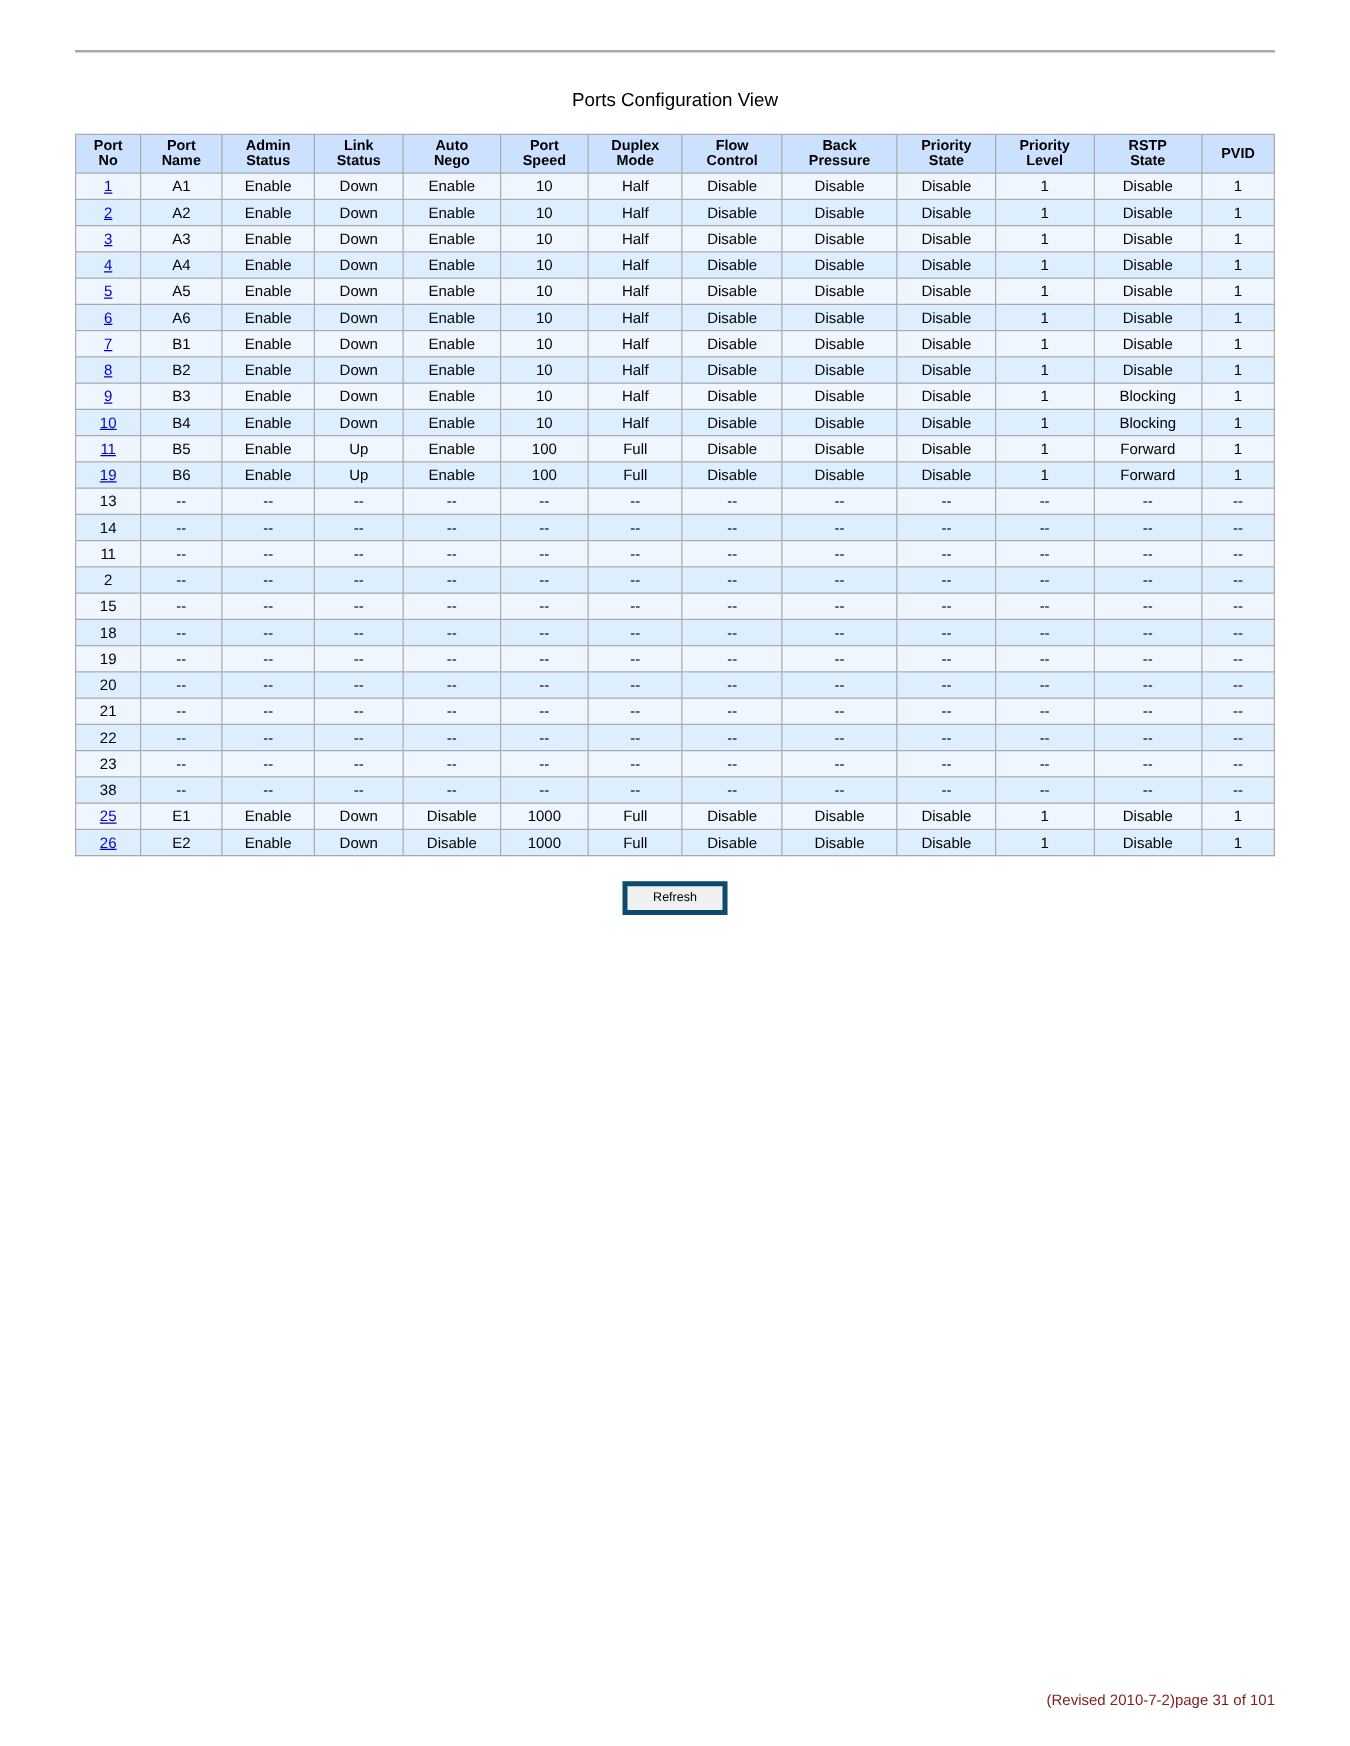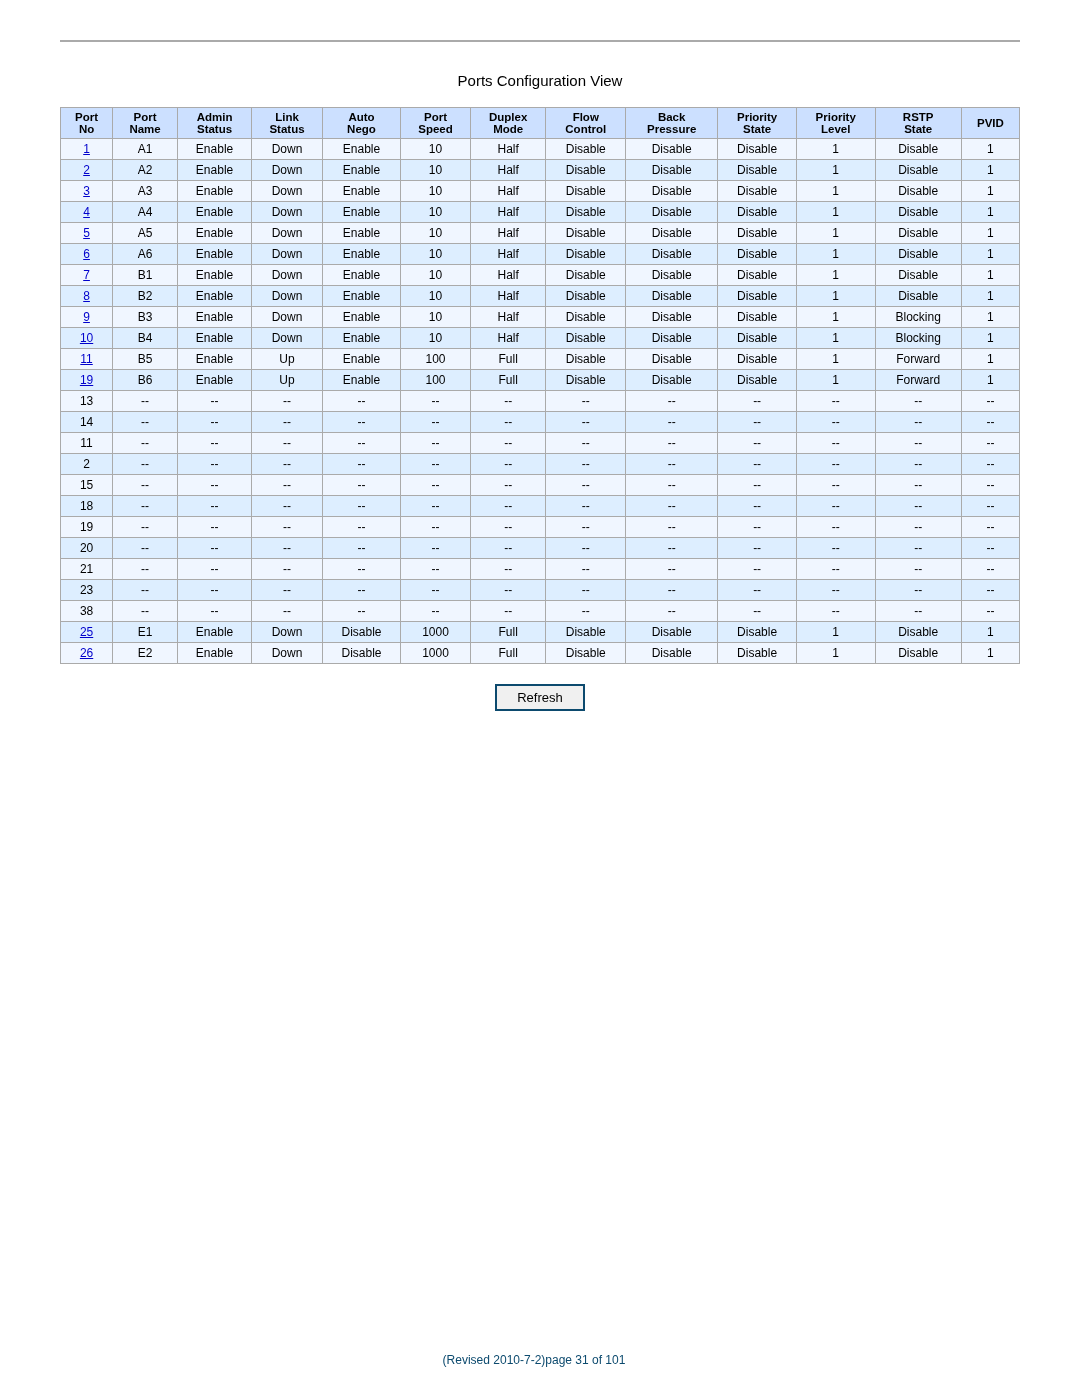--- a/index.html
+++ b/index.html
@@ -44,34 +44,34 @@
       color: #0000cc;
       text-decoration: underline;
       cursor: pointer;
     }
     .refresh-area {
       text-align: center;
       margin-top: 20px;
     }
     .refresh-btn {
       padding: 4px 20px;
-      font-size: 13px;
+      font-size: 10px;
       background: #f0f0f0;
-      border: 2px solid #0c4a6e;
+      border: 4px solid #0c4a6e;
       cursor: pointer;
     }
     .footer {
       position: absolute;
       bottom: 30px;
       left: 48px;
       right: 60px;
       display: flex;
-      justify-content: center;
+      justify-content: flex-end;
       font-size: 12px;
-      color: #0c4a6e;
+      color: #7f1d1d;
     }
     .top-border {
       border-top: 2px solid #aaa;
       margin-bottom: 30px;
     }
   </style>
 </head>
 <body>
 
 <div class="page-container">
@@ -406,20 +406,35 @@
           <td>--</td>
           <td>--</td>
           <td>--</td>
           <td>--</td>
           <td>--</td>
           <td>--</td>
           <td>--</td>
           <td>--</td>
         </tr>
         <tr>
+          <td>22</td>
+          <td>--</td>
+          <td>--</td>
+          <td>--</td>
+          <td>--</td>
+          <td>--</td>
+          <td>--</td>
+          <td>--</td>
+          <td>--</td>
+          <td>--</td>
+          <td>--</td>
+          <td>--</td>
+          <td>--</td>
+        </tr>
+        <tr>
           <td>23</td>
           <td>--</td>
           <td>--</td>
           <td>--</td>
           <td>--</td>
           <td>--</td>
           <td>--</td>
           <td>--</td>
           <td>--</td>
           <td>--</td>

